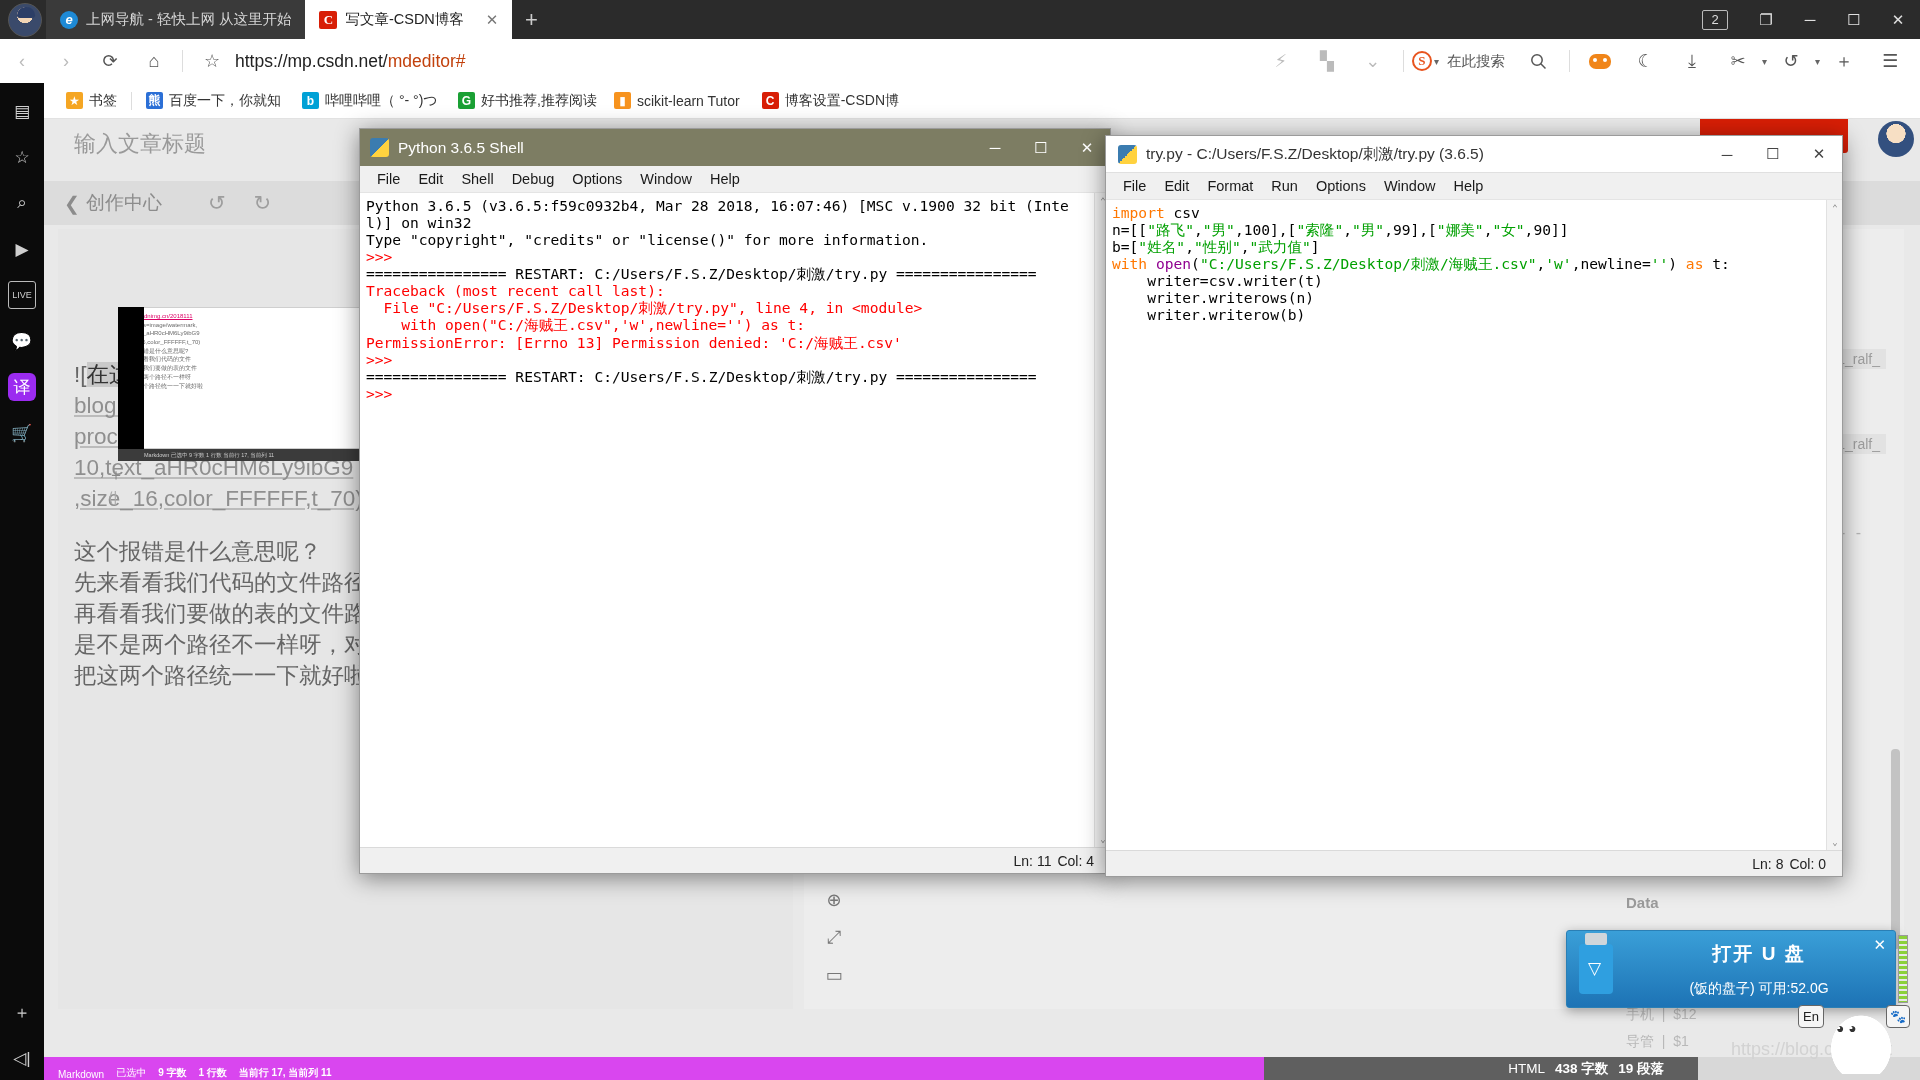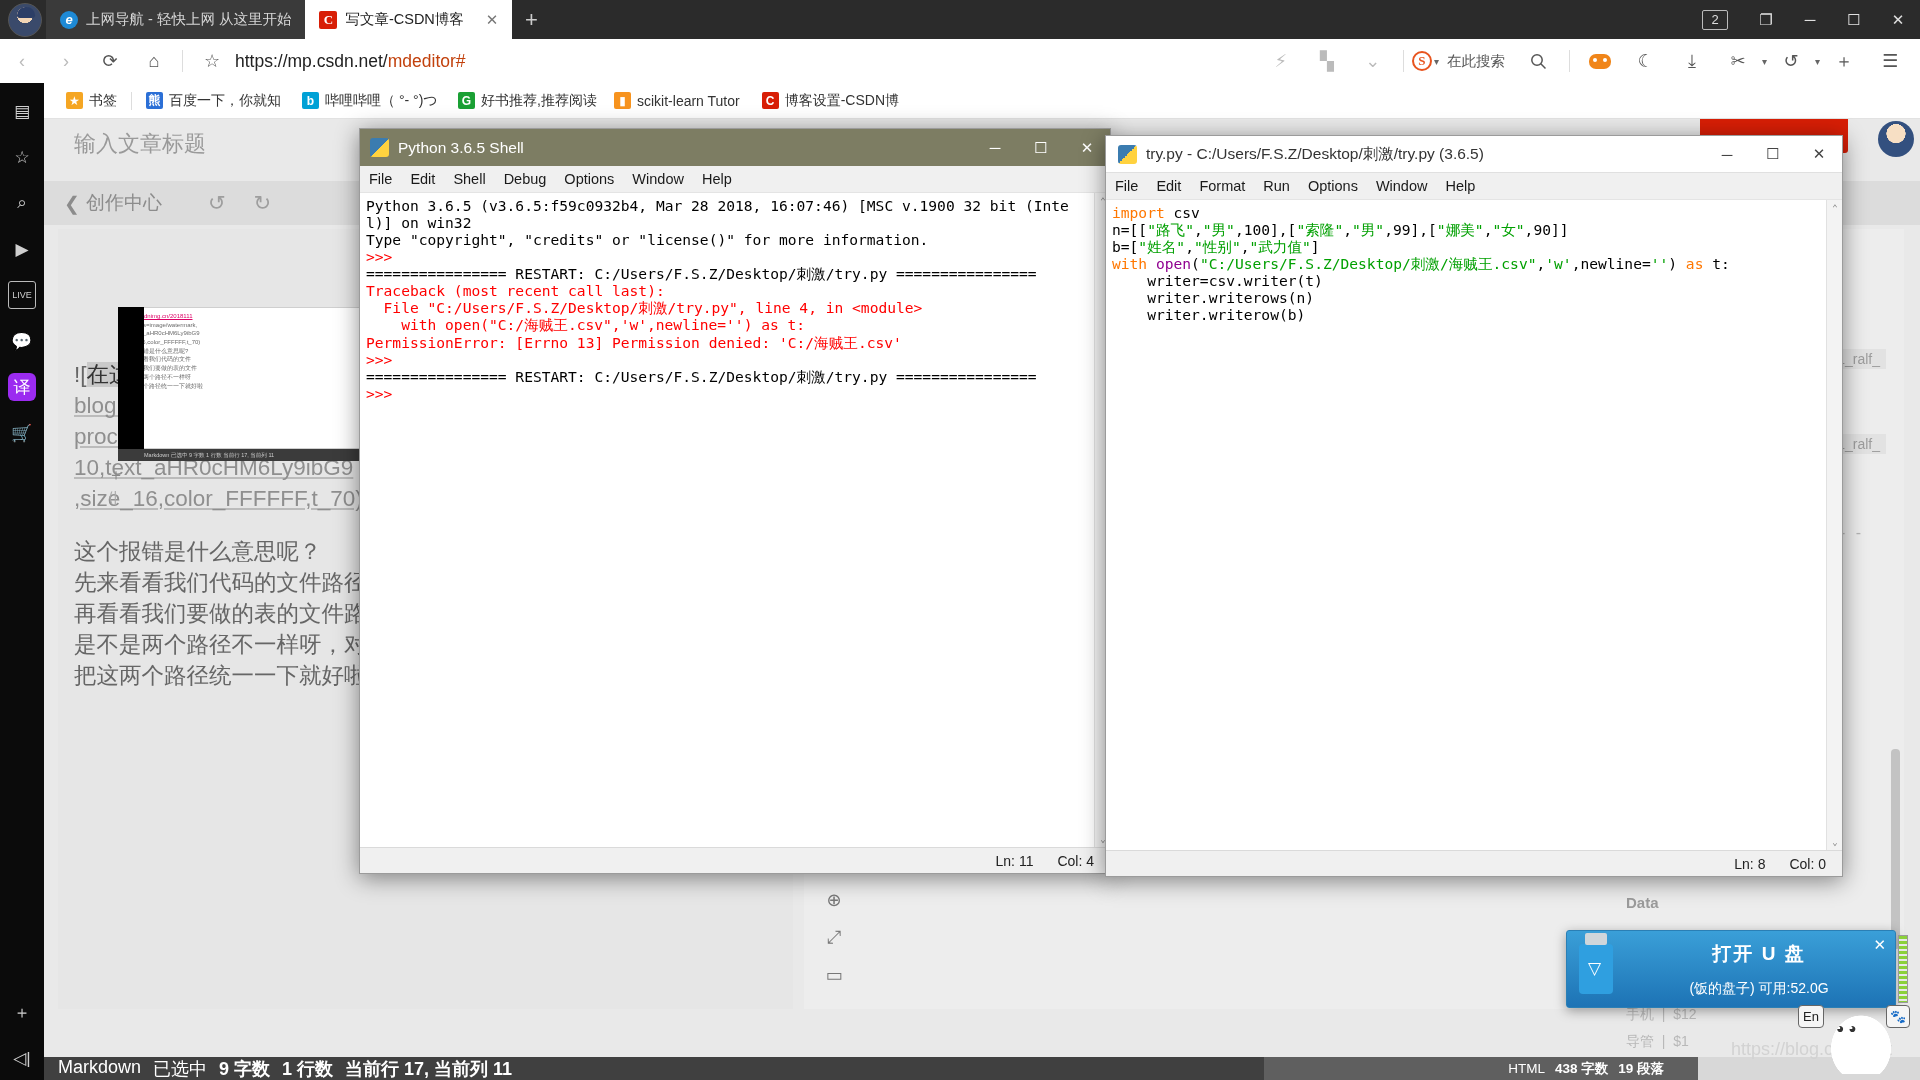--- a/index.html
+++ b/index.html
@@ -142,45 +142,45 @@
   .w32-title.shell { background: #7d7d63; color: #fff; }
   .w32-title.editor { background: #ffffff; color: #333; border-bottom: 1px solid #e0e0e0; padding-left: 12px; }
   .w32-title-text { font-size: 15.5px; white-space: nowrap; overflow: hidden; text-overflow: ellipsis; flex: 1; }
   .pyicon { width: 19px; height: 19px; flex: 0 0 19px; position: relative; border-radius: 3px;
             background: linear-gradient(135deg, #3b7cb0 0 50%, #ffd23f 50% 100%); }
   .w32-ctrl { display: flex; }
   .w32-btn { width: 46px; height: 37px; display: flex; align-items: center; justify-content: center;
              font-size: 15px; cursor: pointer; }
   .w32-title.shell .w32-btn { color: #fff; }
   .w32-title.editor .w32-btn { color: #444; }
-  .w32-menu { height: 27px; display: flex; align-items: center; gap: 0; padding-left: 0;
+  .w32-menu { height: 27px; display: flex; align-items: center; gap: 0; padding-left: 8px;
               background: #f0f0f0; border-bottom: 1px solid #e4e4e4; }
   .w32-menu span { font-size: 14.5px; color: #1a1a1a; padding: 2px 9px; cursor: pointer; }
   .w32-body { flex: 1; background: #fff; position: relative; overflow: hidden;
               font-family: "DejaVu Sans Mono", "Liberation Mono", monospace;
               font-size: 14.6px; line-height: 1.17; padding: 4px 6px; }
   .w32-status { height: 26px; background: #f0f0f0; border-top: 1px solid #dadada;
-                display: flex; align-items: center; justify-content: flex-end; gap: 24px;
+                display: flex; align-items: center; justify-content: flex-end; gap: 6px;
                 padding-right: 16px; font-size: 14px; color: #222; }
   .vscroll { position: absolute; right: 0; top: 0; width: 16px; height: 100%; background: #f3f3f3;
              border-left: 1px solid #e1e1e1; }
   .vscroll .up, .vscroll .dn { position: absolute; left: 0; width: 16px; height: 16px; color: #777;
                                font-size: 9px; text-align: center; line-height: 16px; }
   .vscroll .up { top: 0; } .vscroll .dn { bottom: 0; }
 
   .code { white-space: pre; }
   .c-red { color: #ff0000; }
   .c-black { color: #000; }
   .c-orange { color: #ff7700; }
   .c-green { color: #00a000; }
   .c-purple { color: #900090; }
 
   
   .md-status { position: absolute; left: 44px; bottom: 0; width: 1220px; height: 23px;
-               background: #404040; color: #fff; font-size: 18px; display: flex; align-items: flex-start;
+               background: #d946ef; color: #fff; font-size: 10px; display: flex; align-items: flex-end;
                gap: 12px; padding-left: 14px; }
   .md-status b { font-weight: bold; }
   .html-status { position: absolute; left: 1264px; bottom: 0; width: 434px; height: 23px;
                  background: #5f5f5f; color: #fff; font-size: 13.5px; display: flex; align-items: center;
                  justify-content: flex-end; gap: 10px; padding-right: 34px; }
   .wm-gray { position: absolute; right: 0; bottom: 0; width: 222px; height: 23px; background: #d8d8d8; }
   .watermark { position: absolute; right: 28px; bottom: 20px; color: #d2d2d2; font-size: 18px; }
 
   
   .toast { position: absolute; left: 1566px; top: 930px; width: 330px; height: 78px;

